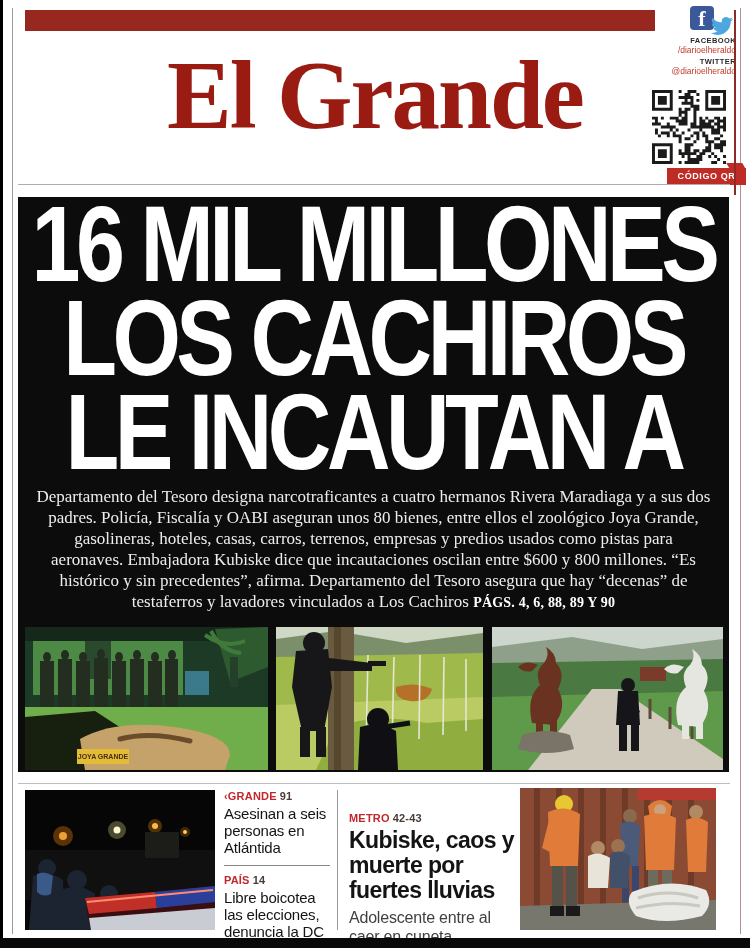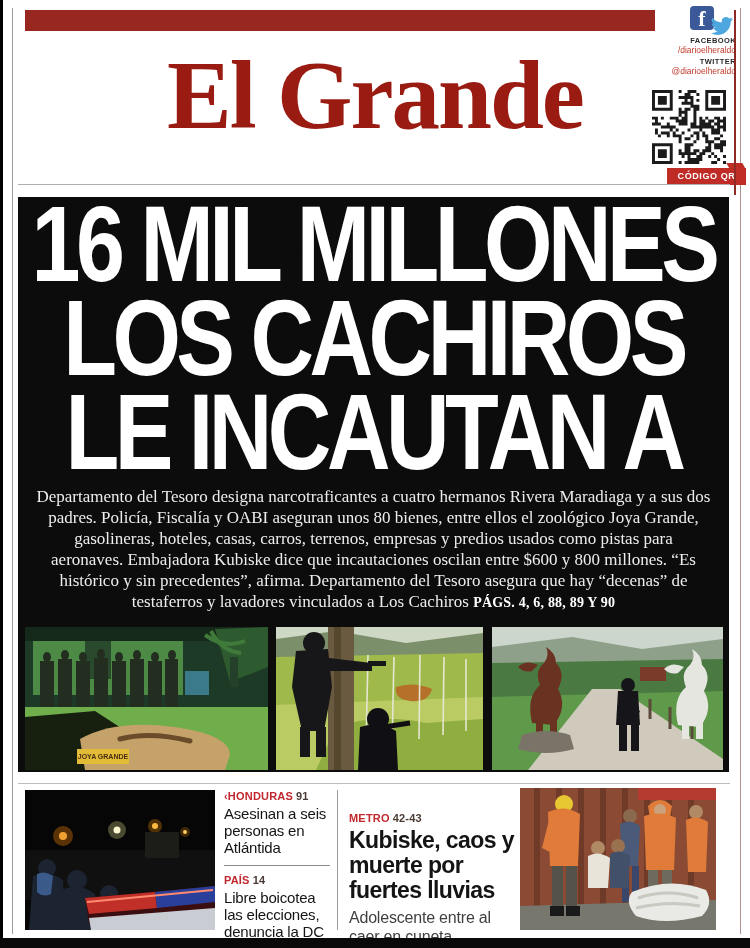--- a/index.html
+++ b/index.html
@@ -252,21 +252,21 @@
       <path d="M70 112 q10 -5 18 1 l-2 16 q-9 4 -16 -1z" fill="#3f66a0"></path>
       <path d="M60 108 L190 96 L190 124 L64 134 Z" fill="#3a0e10"></path>
       <path d="M60 108 L130 102 L132 118 L64 124 Z" fill="#c03028"></path>
       <path d="M130 102 L190 96 L190 112 L132 118 Z" fill="#2a3f9a"></path>
       <path d="M62 112 L188 100" stroke="#ff8a70" stroke-width="2"></path>
       <path d="M64 128 L190 118 L190 140 L66 140 Z" fill="#c9ccd2"></path>
     </svg>
   </div>
 
   <div class="col-sucesos">
-    <div class="kicker"><span class="lab">‹HONDURAS</span><span class="pg">91</span></div>
+    <div class="kicker"><span class="lab">‹GRANDE</span><span class="pg">91</span></div>
     <div class="story-title">Asesinan a seis personas en Atlántida</div>
     <div class="mini-rule"></div>
     <div class="kicker"><span class="lab">PAÍS</span><span class="pg">14</span></div>
     <div class="story-title">Libre boicotea las elecciones, denuncia la DC</div>
   </div>
 
   <div class="vdiv1"></div>
 
   <div class="col-metro">
     <div class="kicker"><span class="lab">METRO</span><span class="pg">42-43</span></div>

